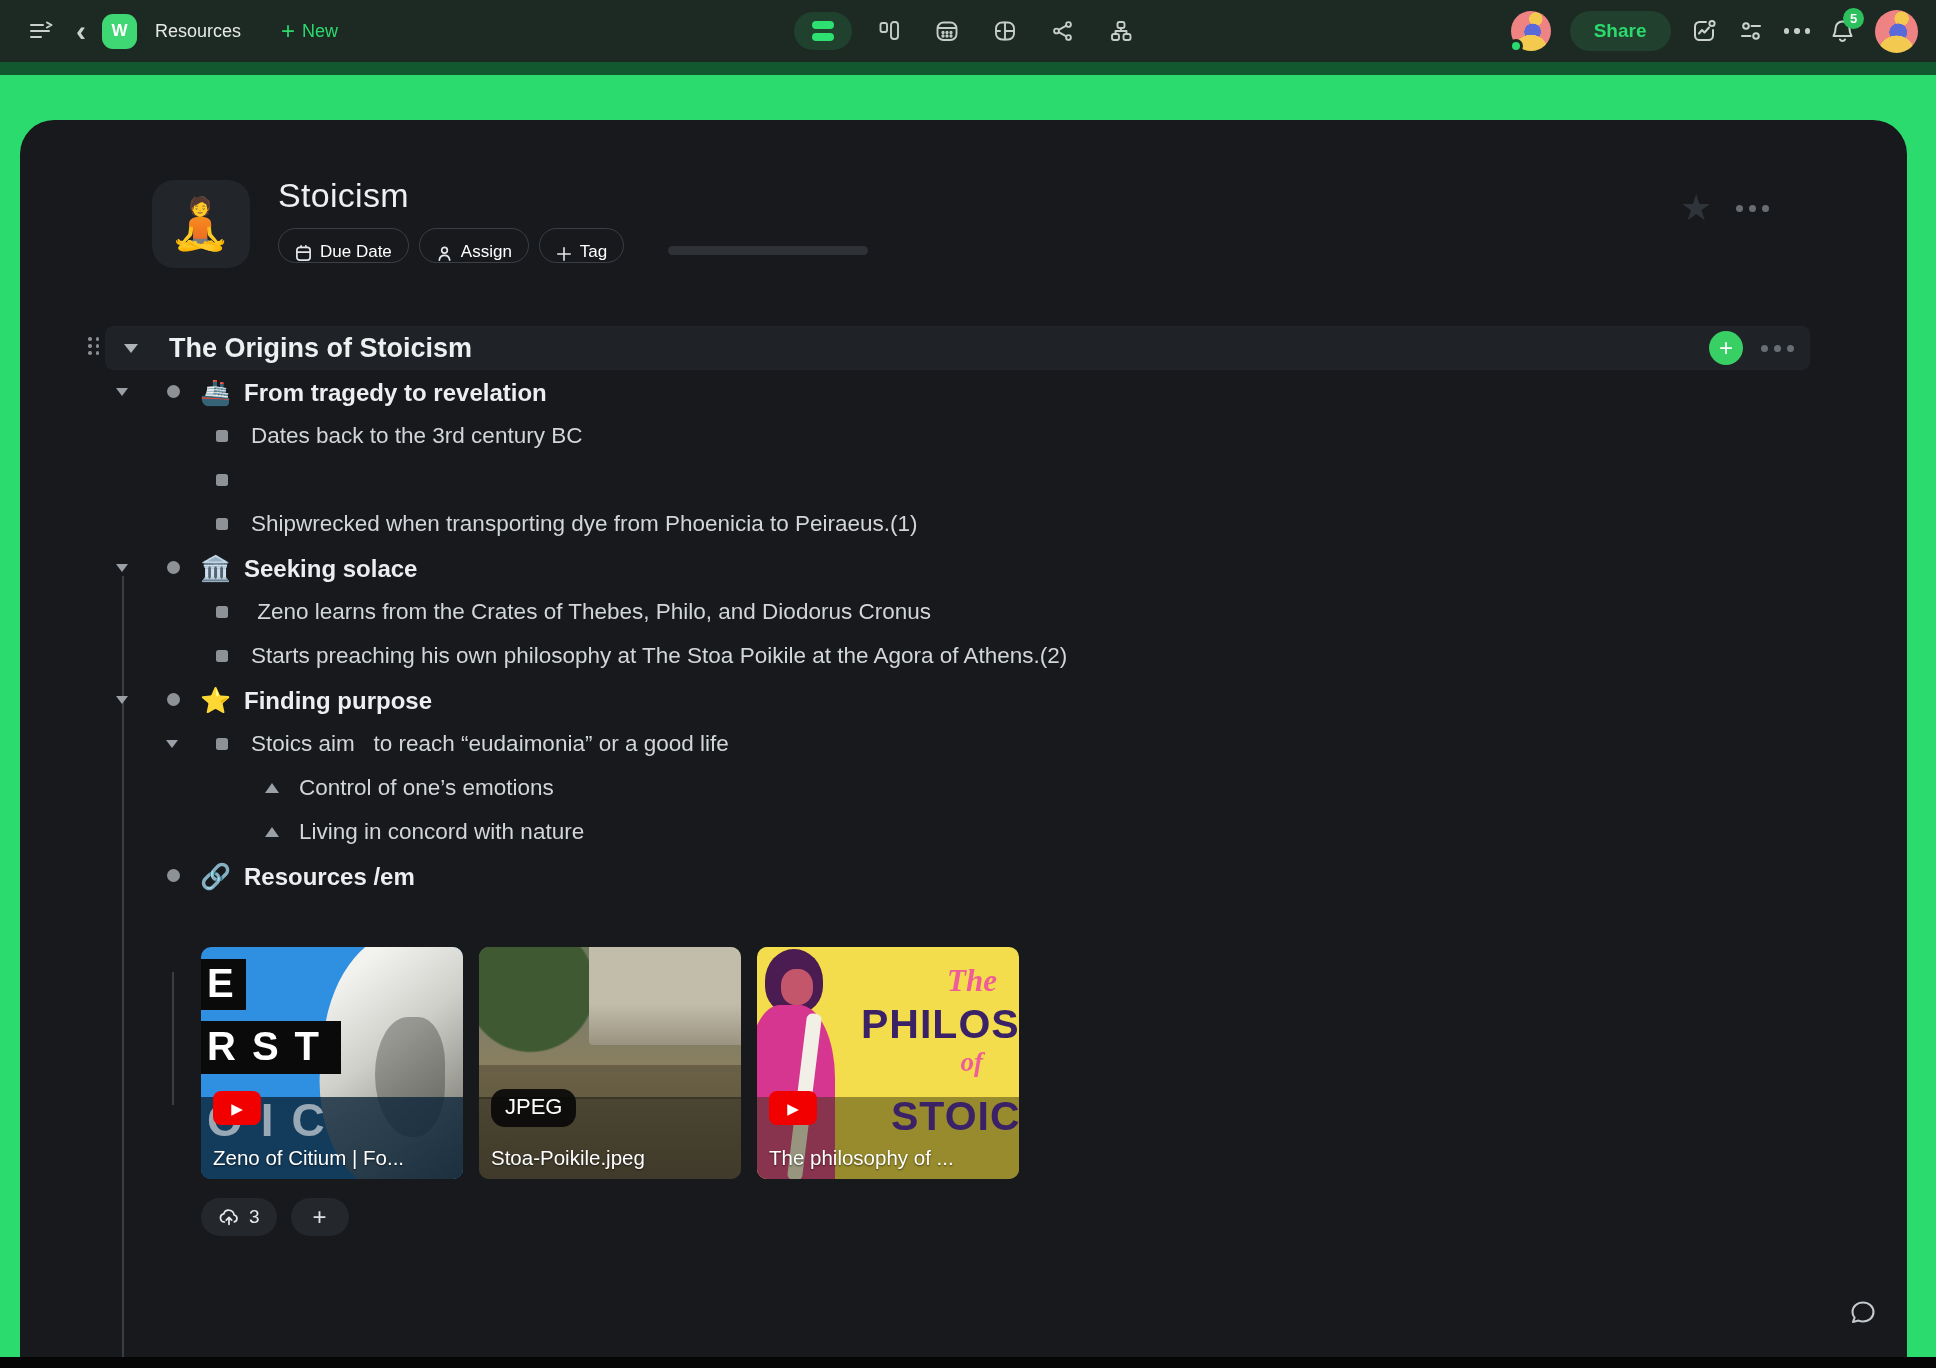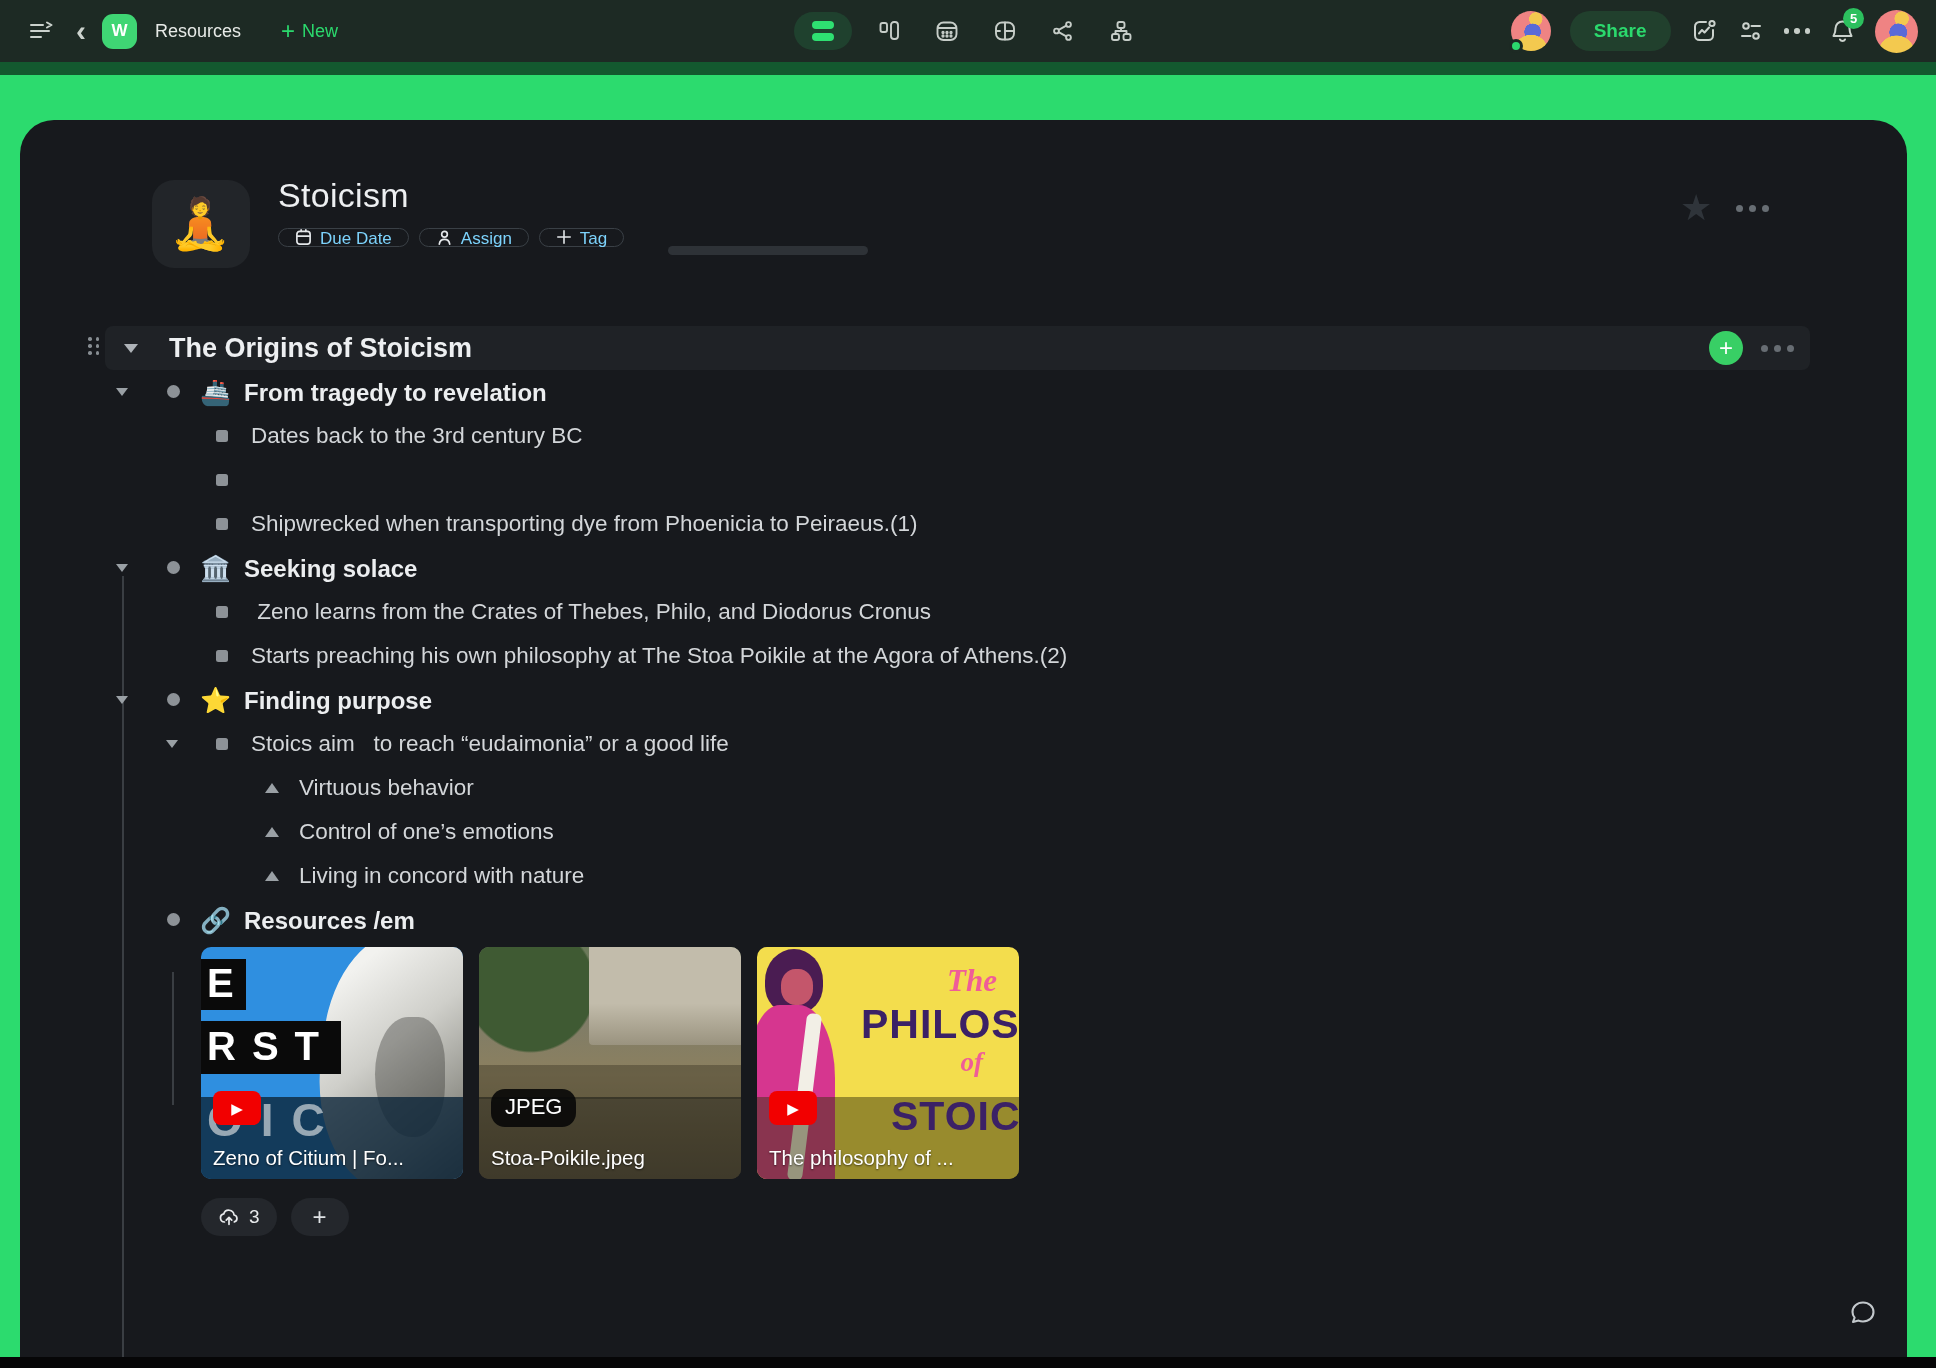--- a/index.html
+++ b/index.html
@@ -58,22 +58,22 @@
   
   .doc-emoji { position:absolute; left:132px; top:60px; width:98px; height:88px; border-radius:22px;
     background:#222529; display:flex; align-items:center; justify-content:center; font-size:50px; }
   .doc-title { position:absolute; left:258px; top:56px; font-size:34px; font-weight:500;
     color:#edeff1; letter-spacing:.3px; }
   .doc-actions { position:absolute; left:1660px; top:70px; display:flex; align-items:center; gap:24px; }
   .star { color:#2f343a; font-size:36px; line-height:1; cursor:pointer; }
   .gdots { display:flex; gap:6px; cursor:pointer; }
   .gdots i { width:7px; height:7px; border-radius:50%; background:#676d73; }
   .doc-meta { position:absolute; left:258px; top:108px; display:flex; align-items:center; gap:10px; }
-  .meta-pill { height:19px; border-radius:18px; border:1.5px solid #3a4046; color:#7dd3fc;
-    font-size:17px; display:flex; align-items:flex-start; gap:8px; padding:0 16px; cursor:pointer; }
+  .meta-pill { height:35px; border-radius:18px; border:1.5px solid #3a4046; color:#ffffff;
+    font-size:17px; display:flex; align-items:flex-end; gap:8px; padding:0 16px; cursor:pointer; }
   .meta-pill svg { stroke:#e3e6e9; fill:none; stroke-width:1.8; stroke-linecap:round; stroke-linejoin:round; }
   .progress { position:absolute; left:648px; top:126px; width:200px; height:9px; border-radius:5px; background:#2e3237; }
 
   
   .outline { position:absolute; left:0; top:206px; width:100%; }
   .row { position:relative; height:44px; display:flex; align-items:center; }
   .row-text { font-size:22.5px; color:#d3d6d9; white-space:pre-wrap; }
   .sec-title { font-size:24px; font-weight:700; color:#eceef0; white-space:pre-wrap; }
   .emoji { display:inline-block; width:44px; font-size:25px; }
   .h-row { height:44px; margin:0 97px 0 85px; background:#1f2226; border-radius:8px;
@@ -374,24 +374,20 @@
       <span class="b-circle abs sec-dot"></span>
       <span class="sec-title"><span class="emoji">⭐</span><span>Finding purpose</span></span>
     </div>
     <div class="row b2-pad">
       <span class="tri-down sm abs st-tri"></span>
       <span class="b-square abs b2-sq"></span>
       <span class="row-text">Stoics aim   to reach “eudaimonia” or a good life</span>
     </div>
     <div class="row b3-pad">
       <span class="tri-up abs b3-tri"></span>
-      <span class="row-text">Virtuous behavior</span>
-    </div>
-    <div class="row b3-pad">
-      <span class="tri-up abs b3-tri"></span>
       <span class="row-text">Control of one’s emotions</span>
     </div>
     <div class="row b3-pad">
       <span class="tri-up abs b3-tri"></span>
       <span class="row-text">Living in concord with nature</span>
     </div>
 
     <div class="row sec-pad">
       <span class="b-circle abs sec-dot"></span>
       <span class="sec-title"><span class="emoji">🔗</span><span>Resources /em</span></span>

